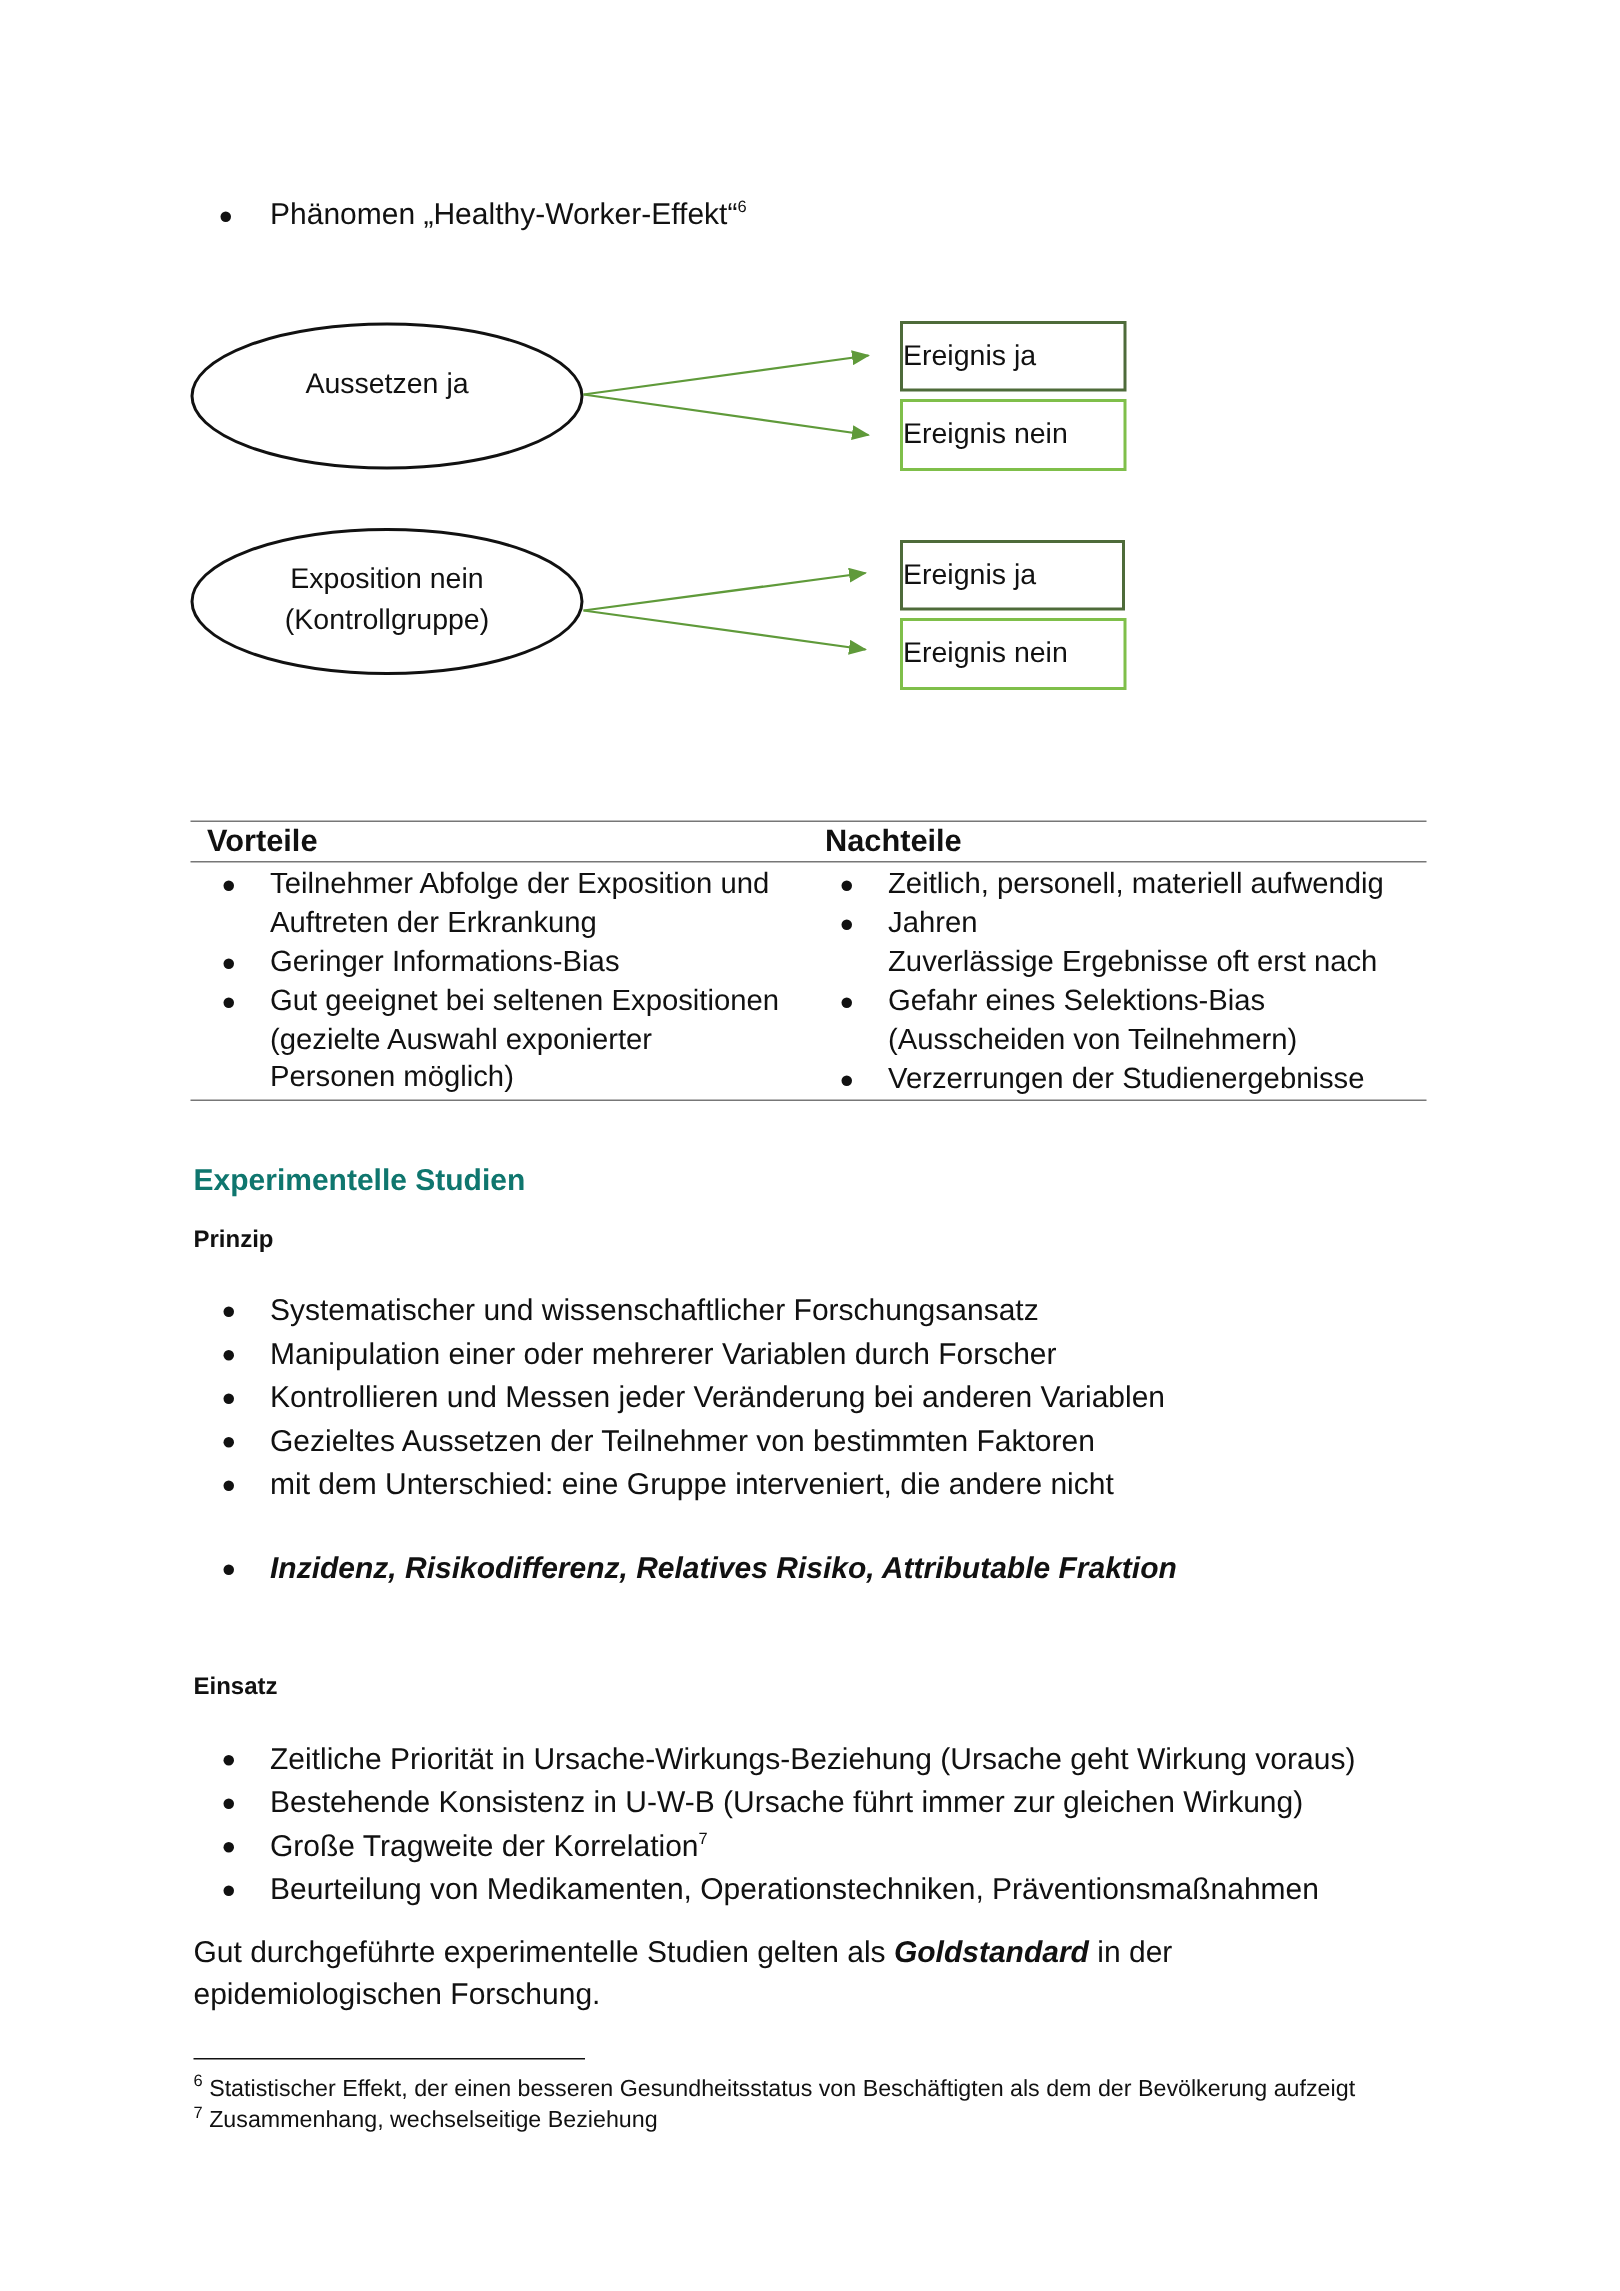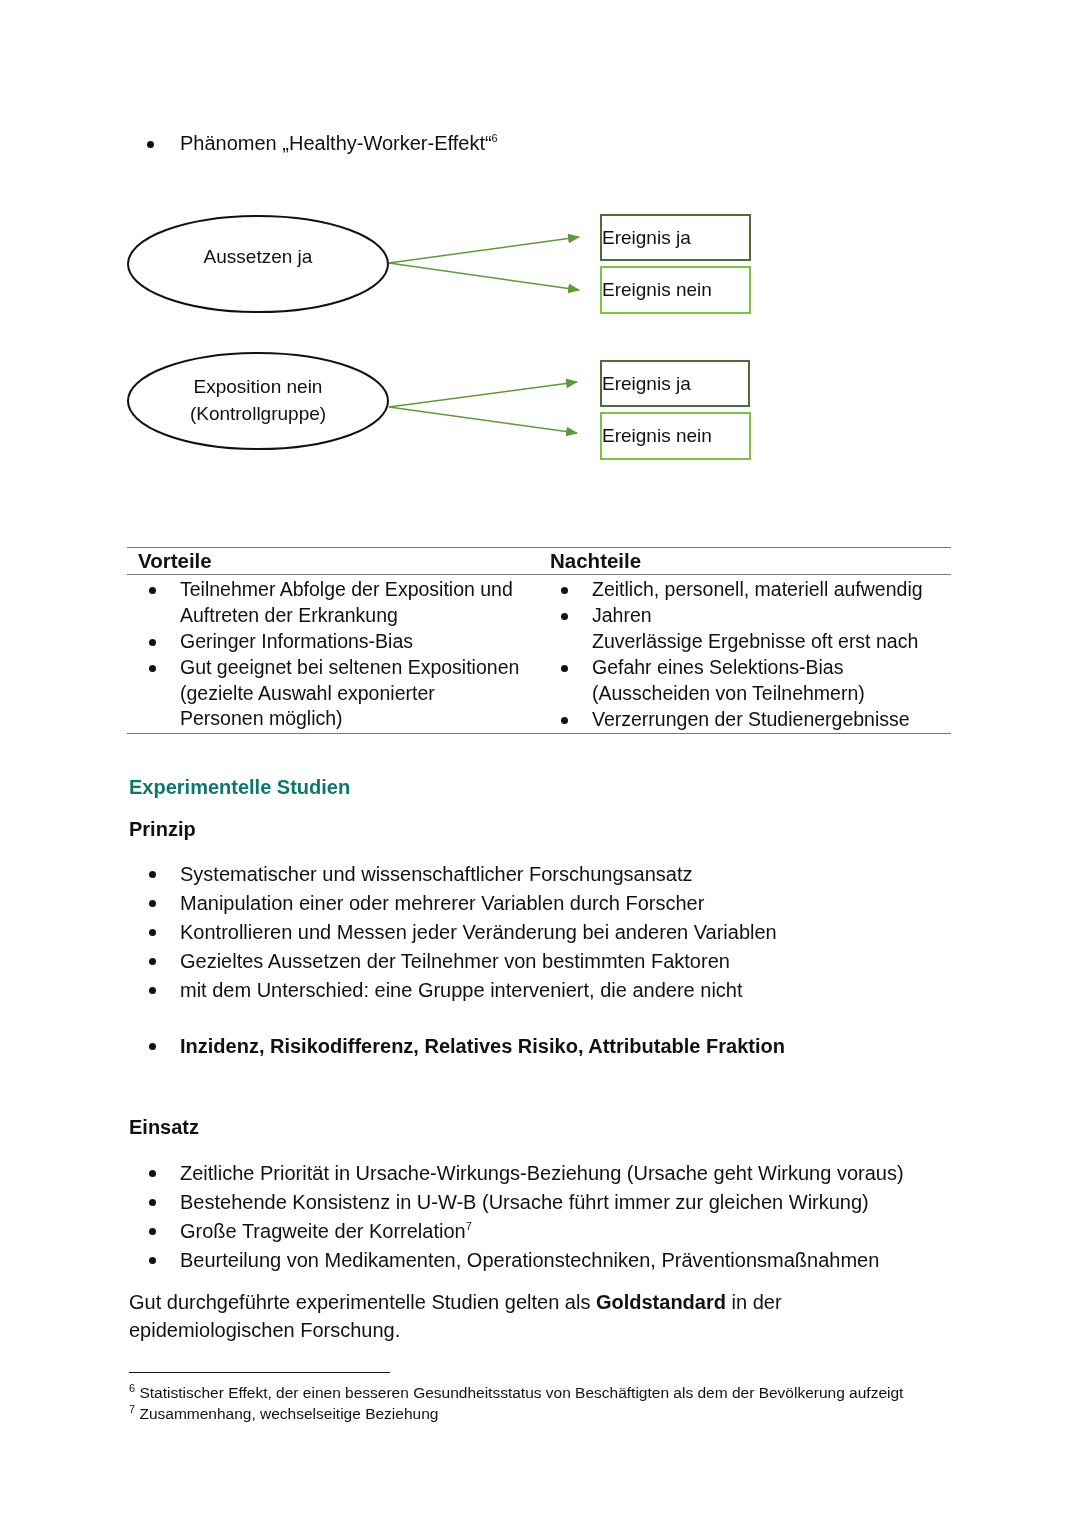--- a/index.html
+++ b/index.html
@@ -3,23 +3,23 @@
 <meta charset="utf-8">
 <style>
   html, body { margin: 0; padding: 0; background: #ffffff; }
   body {
     width: 1080px; height: 1527px; position: relative; overflow: hidden;
     font-family: "Liberation Sans", "DejaVu Sans", sans-serif; color: #111111;
   }
   .abs { position: absolute; }
   .txt { font-size: 20px; line-height: 28px; white-space: nowrap; }
   .bullet-dot { position: absolute; width: 7px; height: 7px; border-radius: 50%; background: #111; }
-  .bold { font-weight: bold; }
+  .bold { font-weight: bold; font-style: italic; }
   .green-head { color: #0f766e; font-weight: bold; font-size: 20px; }
-  .head { font-weight: bold; font-size: 20px; }
+  .head { font-weight: bold; font-size: 16px; }
   .sup { font-size: 11px; vertical-align: super; line-height: 0; }
   .footnote { font-size: 15.5px; line-height: 21px; white-space: nowrap; }
   .box {
     position: absolute; background: #fff; box-sizing: border-box;
     font-size: 19px; display: flex; align-items: center; 
   }
   .box.dark { border: 2px solid #4e6b3a; }
   .box.light { border: 2px solid #7fbf4a; }
   .ellipse-text { position: absolute; text-align: center; font-size: 19px; line-height: 27px; }
   .tbl-line { position: absolute; height: 1px; background: #777; }

